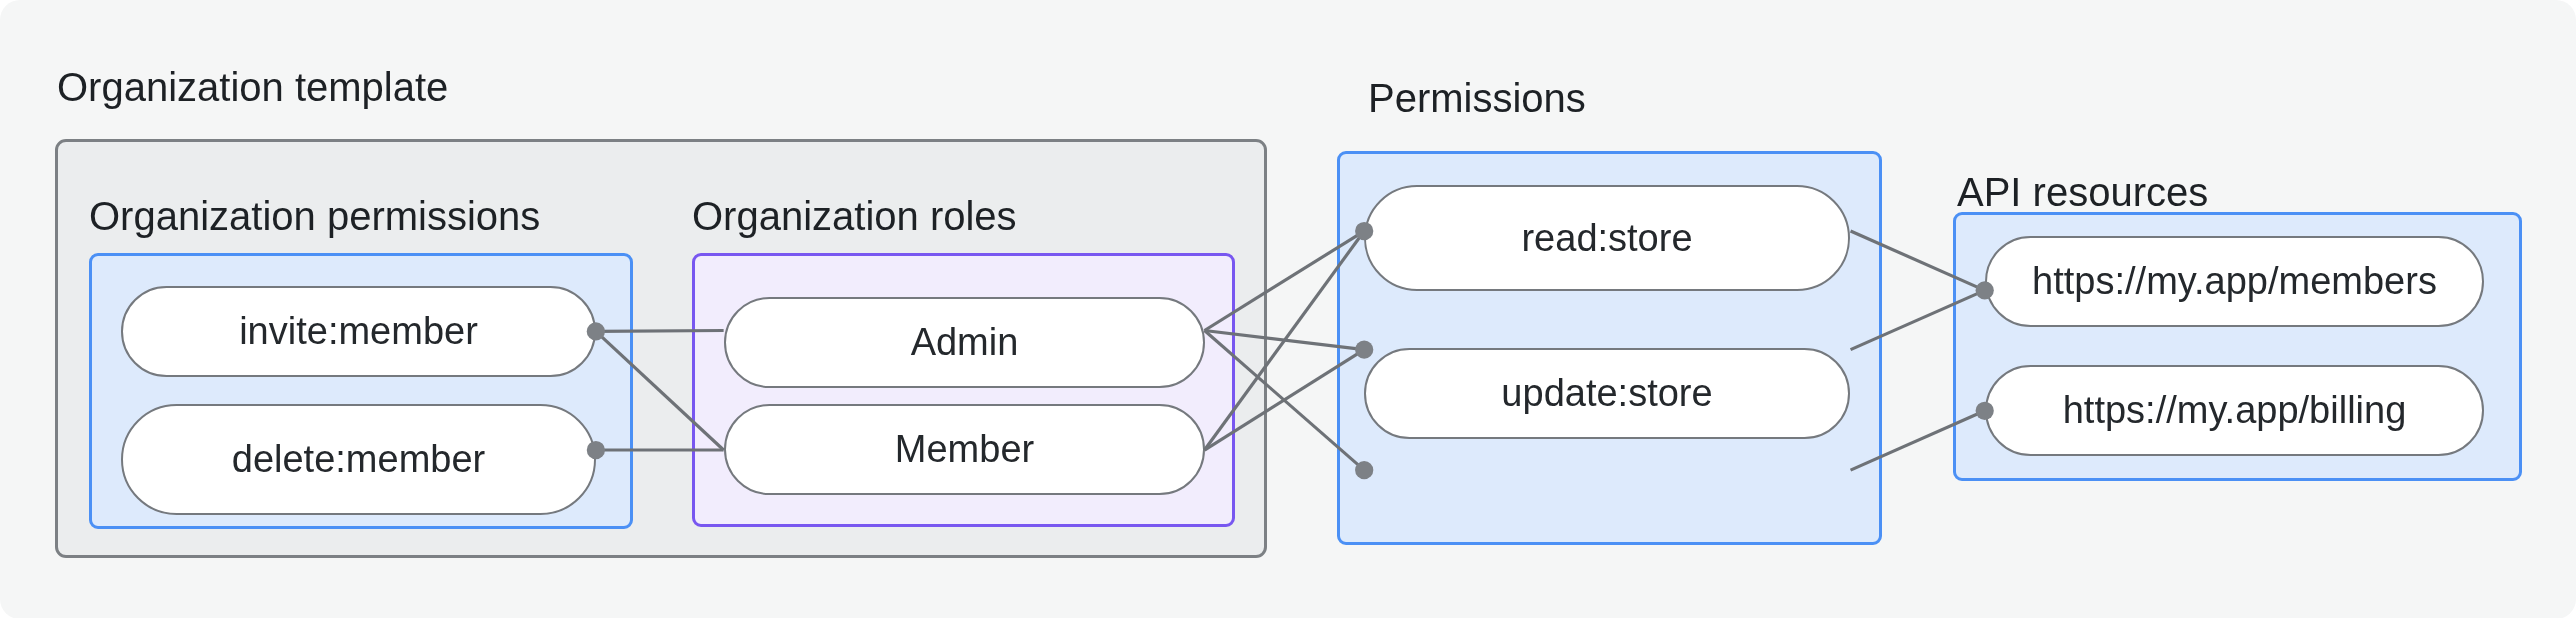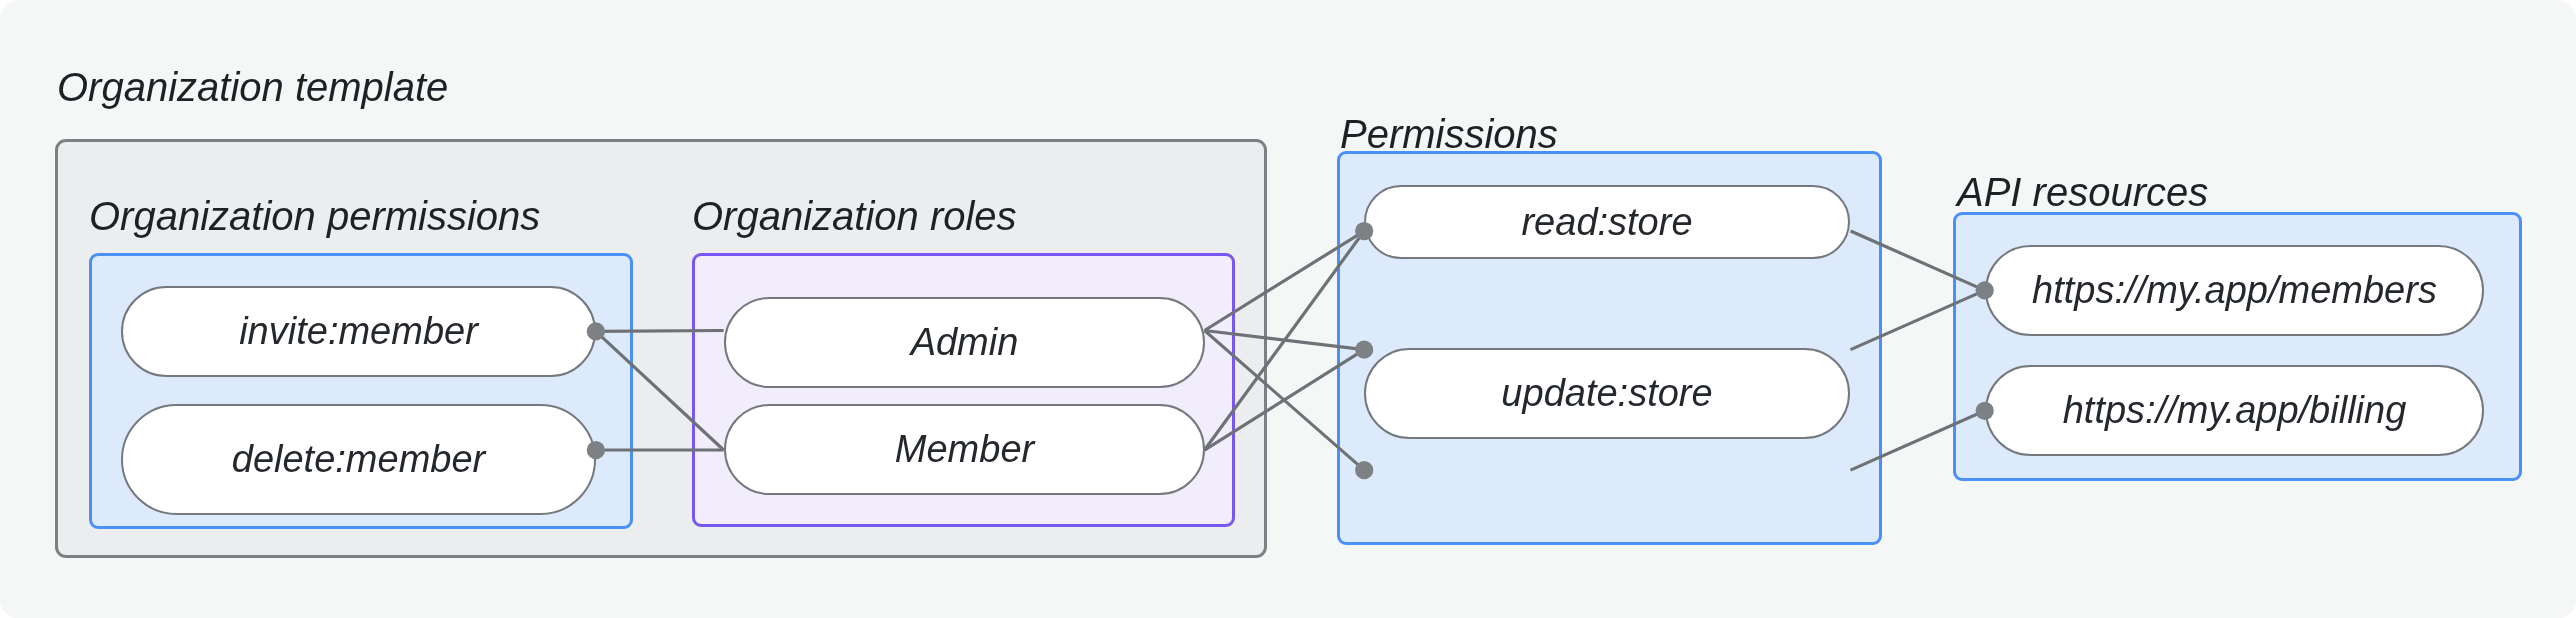--- a/index.html
+++ b/index.html
@@ -4,21 +4,20 @@
 <style>
   html,body{margin:0;padding:0;background:#ffffff;}
   *{box-sizing:border-box;}
   .canvas{
     position:relative;
     width:2576px;height:619px;
     background:#f5f6f6;
     border-radius:20px;
     font-family:"Liberation Sans", sans-serif;
     overflow:hidden;
-    font-style:italic;
   }
   .heading{
     position:absolute;
     font-size:40px;
     line-height:1.18;
     color:#1d2125;
     font-weight:400;
     white-space:nowrap;
     z-index:4;
   }
@@ -97,36 +96,36 @@
 
   <div class="box purple" style="left:692px;top:253px;width:543px;height:274px;"></div>
 
   <div class="pill" style="left:724px;top:285px;width:481px;height:91px;margin-top:12px;">
     <span>Admin</span>
   </div>
   <div class="pill" style="left:724px;top:404px;width:481px;height:91px;">
     <span>Member</span>
   </div>
 
-  <div class="heading" style="left:1340px;top:75px;margin-top:36px;">Permissions</div>
+  <div class="heading" style="left:1368px;top:75px;">Permissions</div>
 
   <div class="box blue" style="left:1337px;top:151px;width:545px;height:394px;"></div>
 
-  <div class="pill" style="left:1364px;top:185px;width:486px;height:74px;">
+  <div class="pill" style="left:1364px;top:185px;width:486px;height:106px;">
     <span>read:store</span>
   </div>
   <div class="pill" style="left:1364px;top:304px;width:486px;height:91px;margin-top:44px;">
     <span>update:store</span>
   </div>
 
   <div class="heading" style="left:1957px;top:137px;margin-top:32px;">API resources</div>
 
   <div class="box blue" style="left:1953px;top:212px;width:569px;height:269px;"></div>
 
-  <div class="pill" style="left:1985px;top:245px;width:499px;height:91px;">
+  <div class="pill" style="left:1985px;top:236px;width:499px;height:91px;">
     <span>https://my.app/members</span>
   </div>
   <div class="pill" style="left:1985px;top:365px;width:499px;height:91px;">
     <span>https://my.app/billing</span>
   </div>
 
 </div>
 
 
 </body></html>

